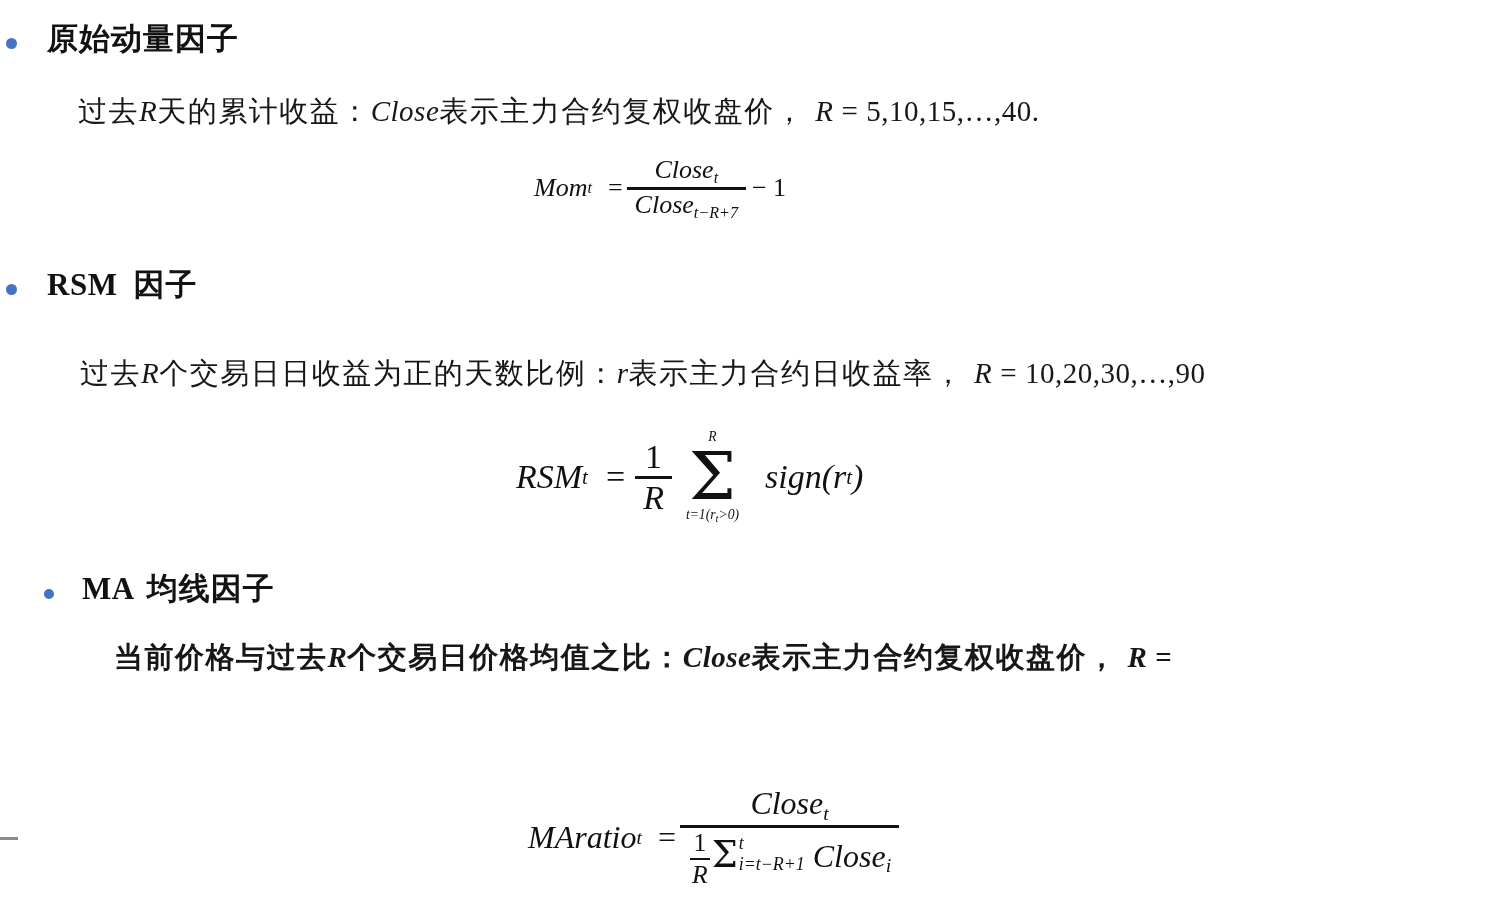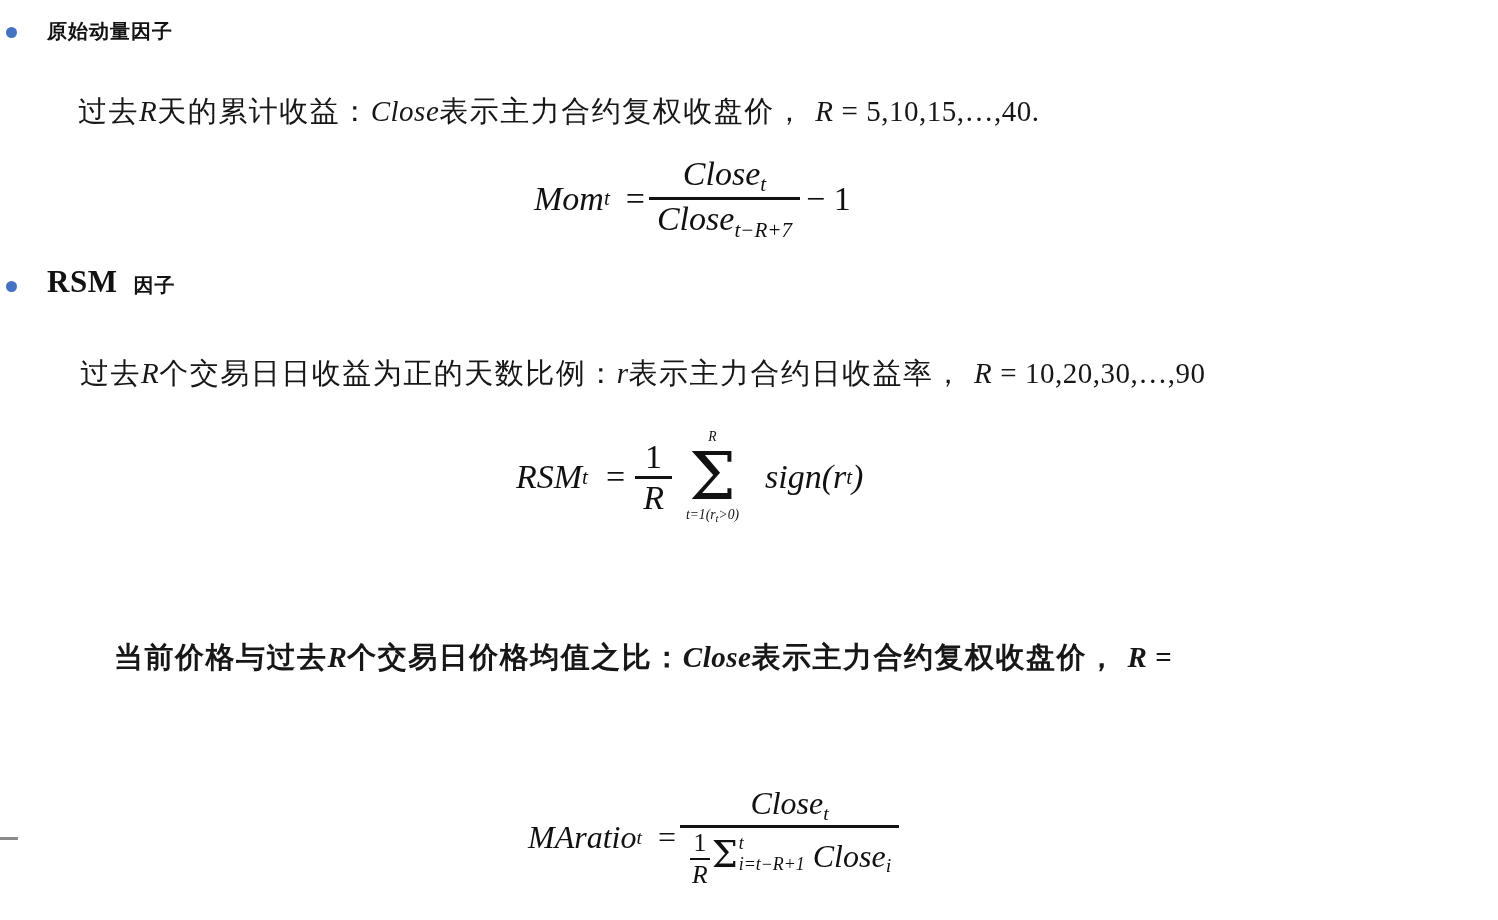--- a/index.html
+++ b/index.html
@@ -35,21 +35,21 @@
     border-radius: 50%;
     background: #4472C4;
     flex: 0 0 auto;
   }
   .dot-lg { width: 11px; height: 11px; }
   .dot-sm { width: 10px; height: 10px; }
 
   .heading-cn {
     font-family: "DejaVu Serif", "Liberation Serif", serif;
     font-weight: bold;
-    font-size: 20px;
+    font-size: 31px;
     letter-spacing: 1px;
     color: #121212;
   }
   .heading-mixed {
     font-family: "Liberation Serif", "DejaVu Serif", serif;
     font-weight: bold;
     font-size: 31px;
     letter-spacing: 0.5px;
     color: #121212;
   }
@@ -185,21 +185,21 @@
 
   <div class="bullet-row" style="left:6px; top:18px;">
     <span class="bullet-dot dot-lg"></span>
     <span class="heading-cn" style="margin-left:30px;">原始动量因子</span>
   </div>
 
   <div class="body-line" style="left:78px; top:92px;">
     <span class="cn">过去</span><span class="var">R</span><span class="cn">天的累计收益：</span><span class="var">Close</span><span class="cn">表示主力合约复权收盘价，</span><span style="display:inline-block;width:10px"></span><span class="var">R</span><span style="display:inline-block;width:8px"></span><span class="nums">=</span><span style="display:inline-block;width:8px"></span><span class="nums">5,10,15,…,40</span><span class="nums">.</span>
   </div>
 
-  <div class="math" style="left:534px; top:155px; font-size:34px;">
+  <div class="math" style="left:534px; top:155px; font-size:26px;">
     <span class="mi">Mom</span>
       <span class="sub">t</span>
     <span style="display:inline-block;width:16px"></span>
     <span class="up">=</span>
     <span class="frac">
       <span class="num"><span class="mi">Close</span><span class="sub">t</span></span>
       <span class="bar"></span>
       <span class="den"><span class="mi">Close</span><span class="sub">t−R+7</span></span>
     </span>
     <span class="up" style="margin-left:2px;">− 1</span>
@@ -229,20 +229,25 @@
       <span class="lim">R</span>
       <span class="sigma">Σ</span>
       <span class="lim"><span>t=1(r</span><span style="font-size:0.78em;vertical-align:-0.25em;display:inline-block;">t</span><span>&gt;0)</span></span>
     </span>
     <span style="display:inline-block;width:22px"></span>
     <span class="mi">sign(r</span>
       <span class="sub">t</span>
       <span class="mi">)</span>
   </div>
 
+  <div class="bullet-row" style="left:44px; top:568px;">
+    <span class="bullet-dot dot-sm"></span>
+    <span class="heading-mixed" style="margin-left:28px;">MA</span>
+    <span class="heading-cn" style="margin-left:12px;">均线因子</span>
+  </div>
 
   <div class="body-line" style="left:114px; top:638px;font-weight:bold;">
     <span class="cn">当前价格与过去</span><span class="var">R</span><span class="cn">个交易日价格均值之比：</span><span class="var">Close</span><span class="cn">表示主力合约复权收盘价，</span><span style="display:inline-block;width:10px"></span><span class="var">R</span><span style="display:inline-block;width:8px"></span><span class="nums">=</span>
   </div>
 
 
   <div class="math" style="left:528px; top:785px; font-size:32px;">
     <span class="mi">MAratio</span>
       <span class="sub">t</span>
     <span style="display:inline-block;width:16px"></span>

